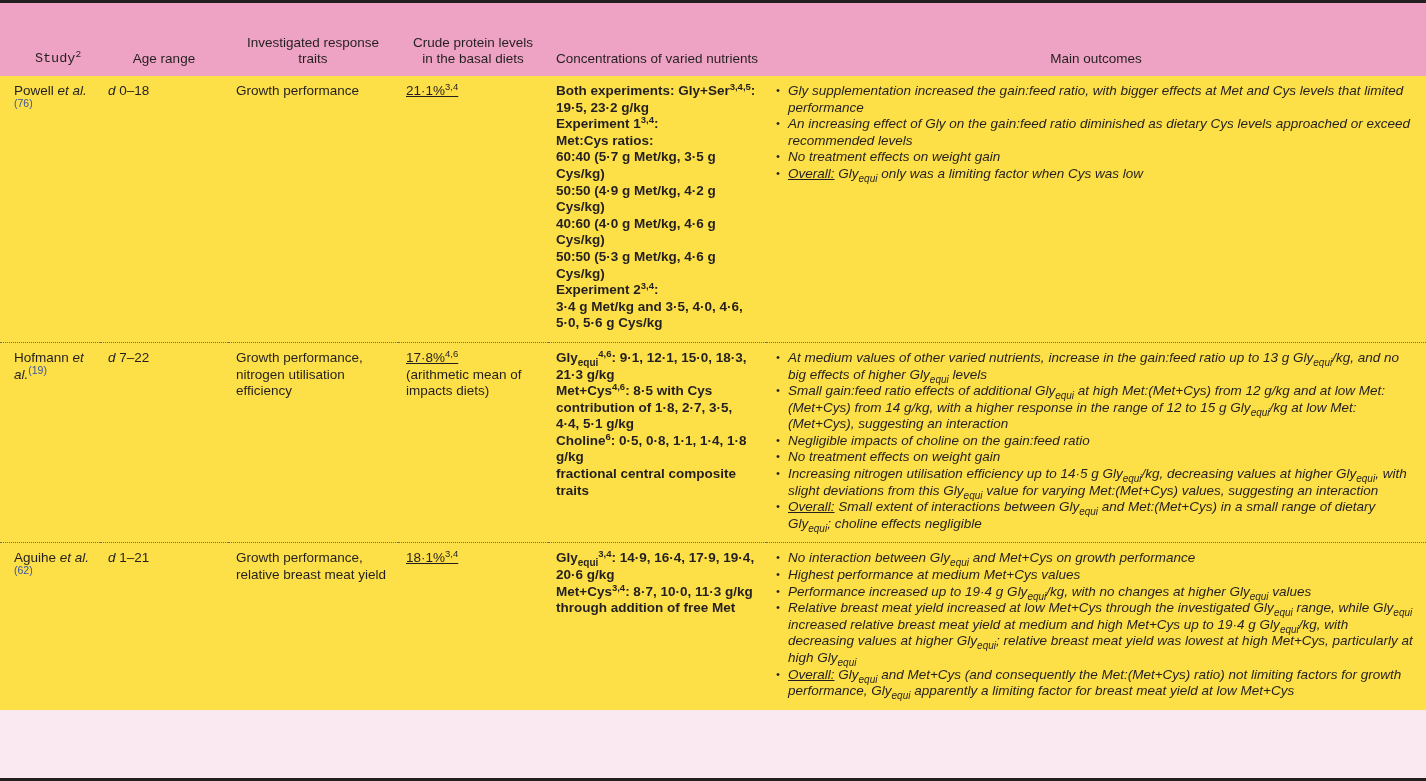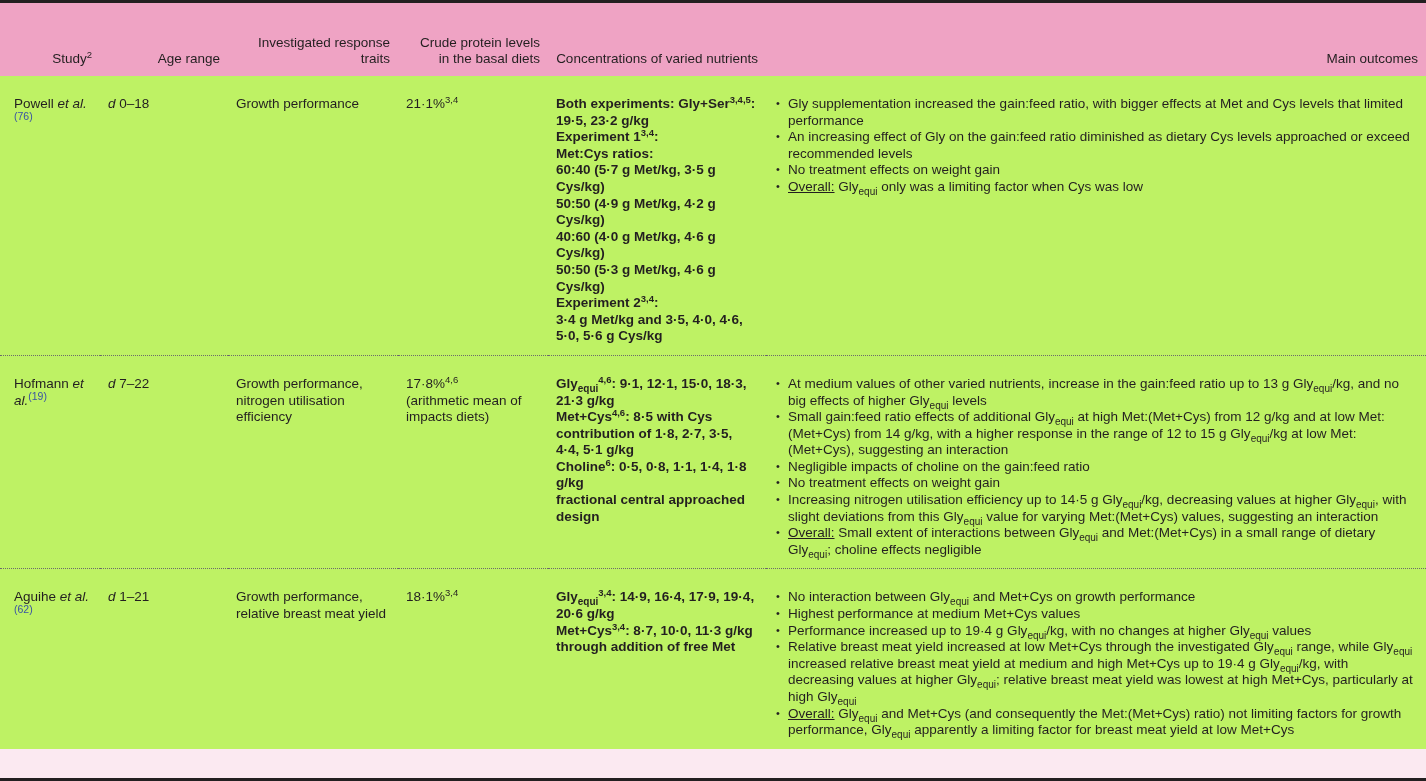--- a/index.html
+++ b/index.html
@@ -24,35 +24,35 @@
   table.data-table {
     width: 1426px;
     border-collapse: collapse;
     table-layout: fixed;
   }
   thead tr.header-row {
     background: #efa3c4;
   }
   thead th {
     vertical-align: bottom;
-    text-align: right;
+    text-align: center;
     font-weight: normal;
     font-size: 13.5px;
     line-height: 16px;
     padding: 6px 8px 9px 8px;
     color: #231f20;
     height: 73px;
   }
-  thead th.c1 { padding-left: 24px; }
+  thead th.c1 { padding-left: 24px; font-family: Liberation Mono, monospace; }
   tbody td {
     vertical-align: top;
     font-size: 13.5px;
     line-height: 16.6px;
-    padding: 20px 8px 10px 8px;
-    background: #bef264;
+    padding: 7px 8px 10px 8px;
+    background: #fde047;
     color: #231f20;
     margin-left: 44px;
   }
   tbody td.c1 { padding-left: 14px; }
   tbody tr.data-row + tr.data-row td {
     border-top: 1.5px dotted #6b6b6b;
   }
   
   col.w1 { width: 100px; }
   col.w2 { width: 128px; }
@@ -70,37 +70,38 @@
     line-height: 0;
   }
   sup { font-size: 9.5px; line-height: 0; vertical-align: super; }
   sub { font-size: 10px; line-height: 0; vertical-align: sub; }
   em { font-style: italic; }
 
   ul.outcomes {
     margin: 0;
     padding: 0;
     list-style: none;
+    font-style: italic;
   }
   ul.outcomes li {
     position: relative;
     padding-left: 14px;
     margin-bottom: 0px;
     line-height: 16.6px;
   }
   ul.outcomes li::before {
     content: "\2022";
     position: absolute;
     left: 2px;
     top: -1px;
     font-size: 11px;
   }
   .nut-line { display: block; font-weight: bold; }
   u.overall { text-decoration: underline; }
-  .pct-cell { line-height: 16.6px; }
+  .pct-cell { line-height: 16.6px; text-decoration: underline; }
 </style>
 </head>
 <body>
 
 <div class="table-wrap">
   <table class="data-table">
     <colgroup>
       <col class="w1">
         <col class="w2">
         <col class="w3">
@@ -146,21 +147,21 @@
         </tr>
         <tr class="data-row">
           <td class="c1"><span class="study-name">Hofmann <em>et al.</em><span class="refnum">(19)</span></span></td>
           <td><em>d</em><span> 7–22</span></td>
           <td>Growth performance, nitrogen utilisation efficiency</td>
           <td><span class="pct-cell">17·8%<sup>4,6</sup></span><div>(arithmetic mean of impacts diets)</div></td>
           <td>
             <span class="nut-line">Gly<sub>equi</sub><sup>4,6</sup>: 9·1, 12·1, 15·0, 18·3, 21·3 g/kg</span>
             <span class="nut-line">Met+Cys<sup>4,6</sup>: 8·5 with Cys contribution of 1·8, 2·7, 3·5, 4·4, 5·1 g/kg</span>
             <span class="nut-line">Choline<sup>6</sup>: 0·5, 0·8, 1·1, 1·4, 1·8 g/kg</span>
-            <span class="nut-line">fractional central approached design</span>
+            <span class="nut-line">fractional central composite traits</span>
           </td>
           <td>
             <ul class="outcomes">
               <li>At medium values of other varied nutrients, increase in the gain:feed ratio up to 13 g Gly<sub>equi</sub>/kg, and no big effects of higher Gly<sub>equi</sub> levels</li>
               <li>Small gain:feed ratio effects of additional Gly<sub>equi</sub> at high Met:(Met+Cys) from 12 g/kg and at low Met:(Met+Cys) from 14 g/kg, with a higher response in the range of 12 to 15 g Gly<sub>equi</sub>/kg at low Met:(Met+Cys), suggesting an interaction</li>
               <li>Negligible impacts of choline on the gain:feed ratio</li>
               <li>No treatment effects on weight gain</li>
               <li>Increasing nitrogen utilisation efficiency up to 14·5 g Gly<sub>equi</sub>/kg, decreasing values at higher Gly<sub>equi</sub>, with slight deviations from this Gly<sub>equi</sub> value for varying Met:(Met+Cys) values, suggesting an interaction</li>
               <li><u class="overall">Overall:</u> Small extent of interactions between Gly<sub>equi</sub> and Met:(Met+Cys) in a small range of dietary Gly<sub>equi</sub>; choline effects negligible</li>
             </ul>

